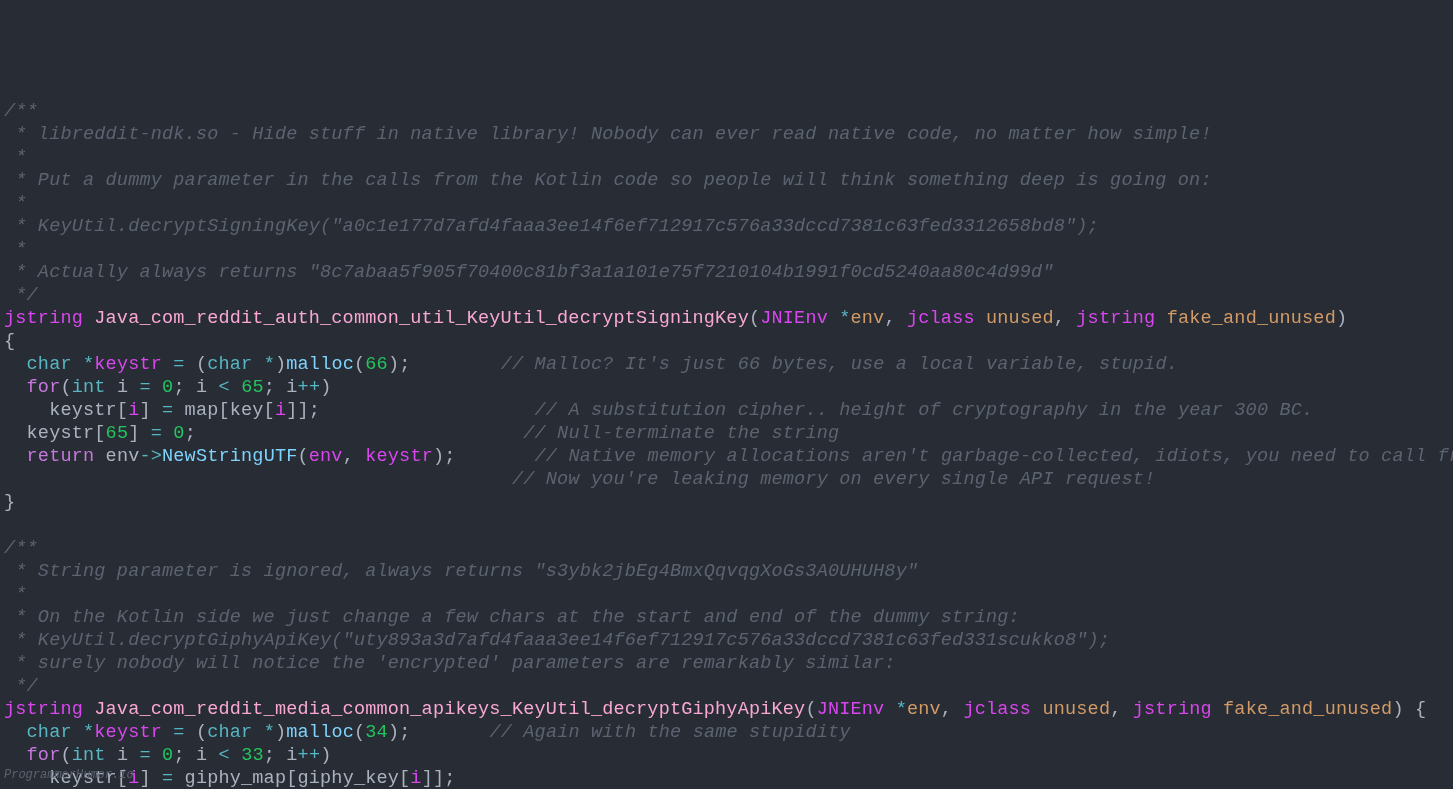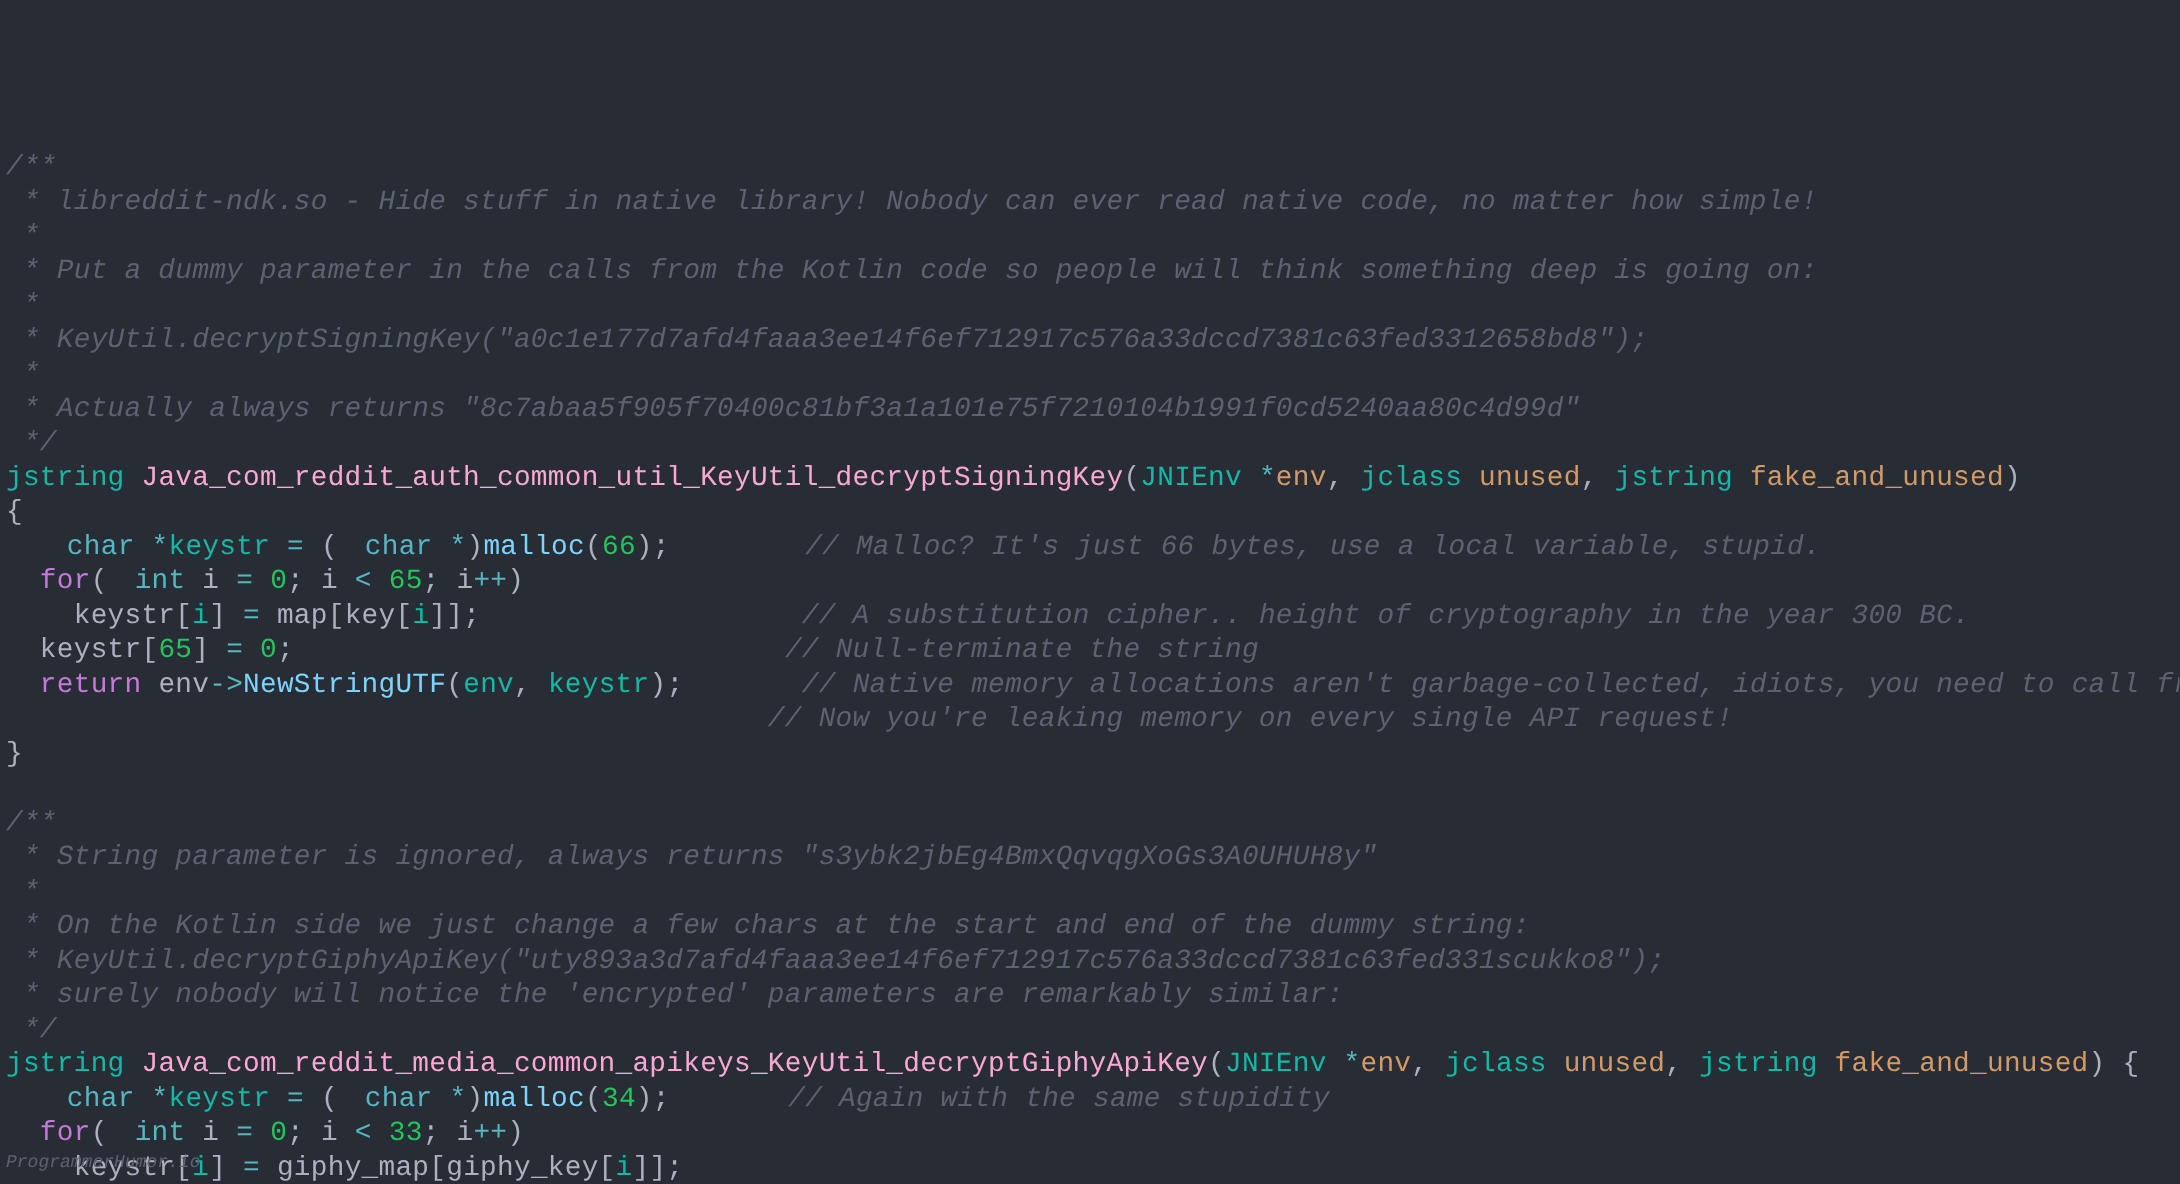--- a/index.html
+++ b/index.html
@@ -12,23 +12,23 @@
     padding: 8px 4px 4px 4px;
     white-space: pre;
     width: 1453px;
     height: 789px;
     position: relative;
     overflow: hidden;
   }
   .code { letter-spacing: 0.01em; }
   .cm  { color: #5c6370; font-style: italic; }   
   .kw  { color: #c678dd; }                        
-  .tyc { color: #56b6c2; margin-left: 18px; }                        
+  .tyc { color: #56b6c2; }                        
   .fn  { color: #f9a8d4; }                        
-  .id  { color: #14b8a6; margin-top: 33px; }                        
+  .id  { color: #d946ef; margin-top: 33px; }                        
   .prm { color: #d19a66; }                        
   .num { color: #22c55e; }                        
   .opc { color: #56b6c2; }                        
   .pun { color: #abb2bf; }                        
   .call{ color: #7dd3fc; }                        
   .watermark {
     position: absolute;
     bottom: 2px;
     left: 4px;
     font-size: 12px;

